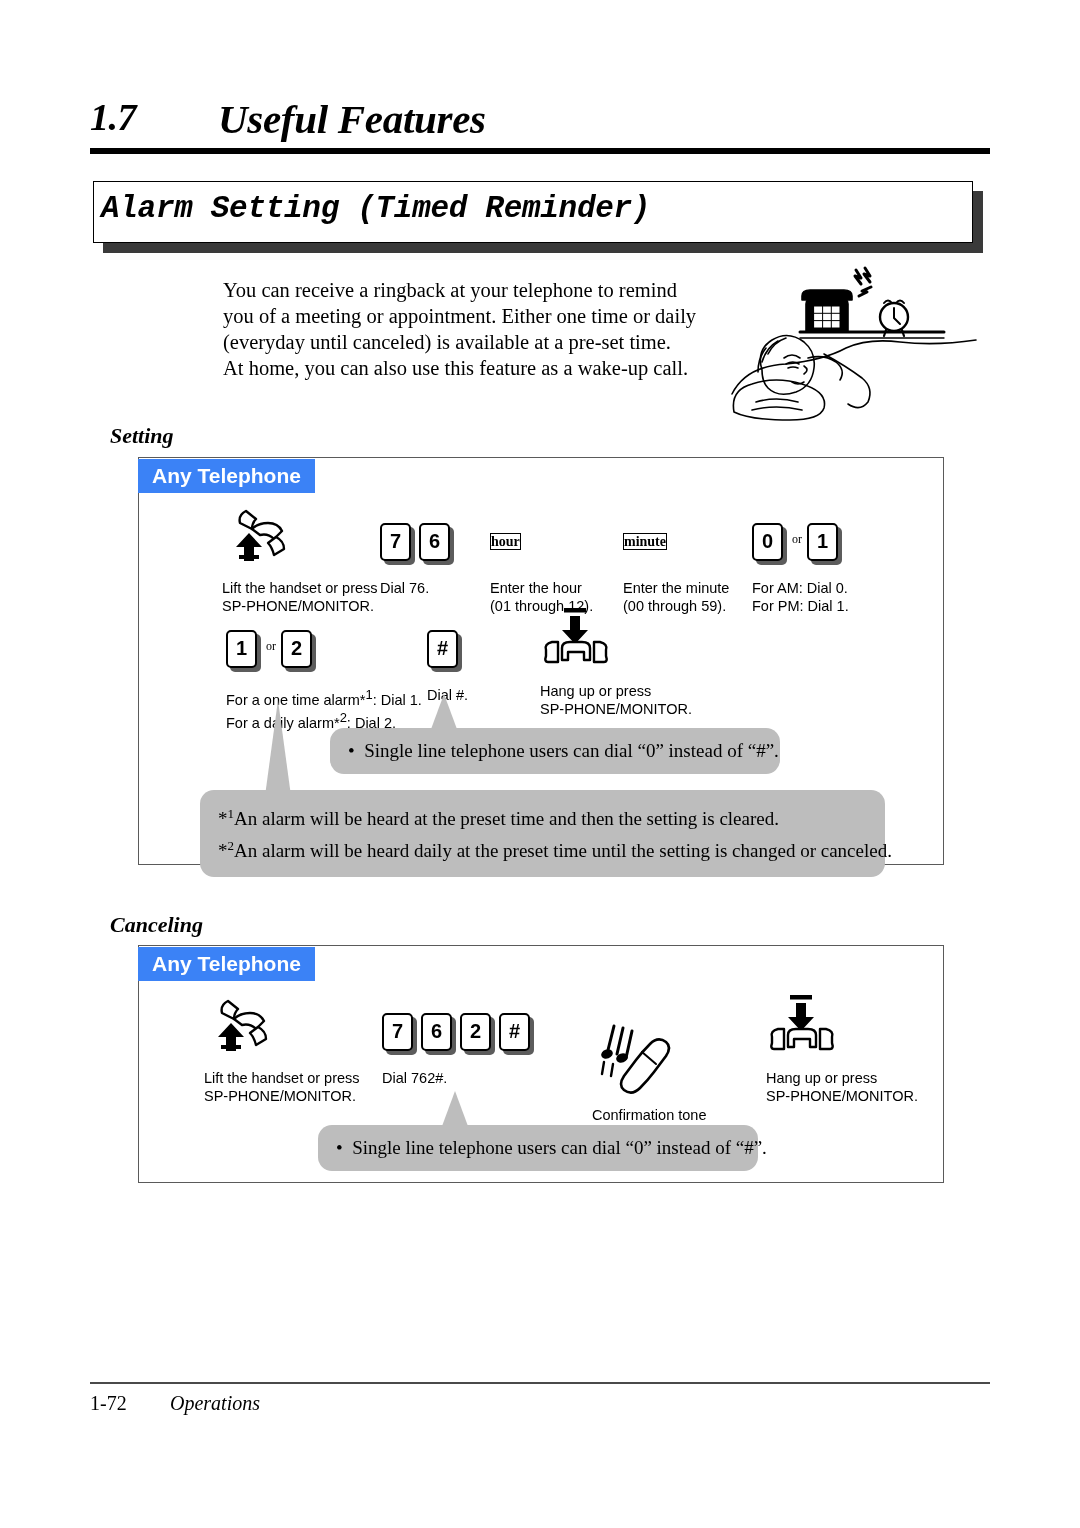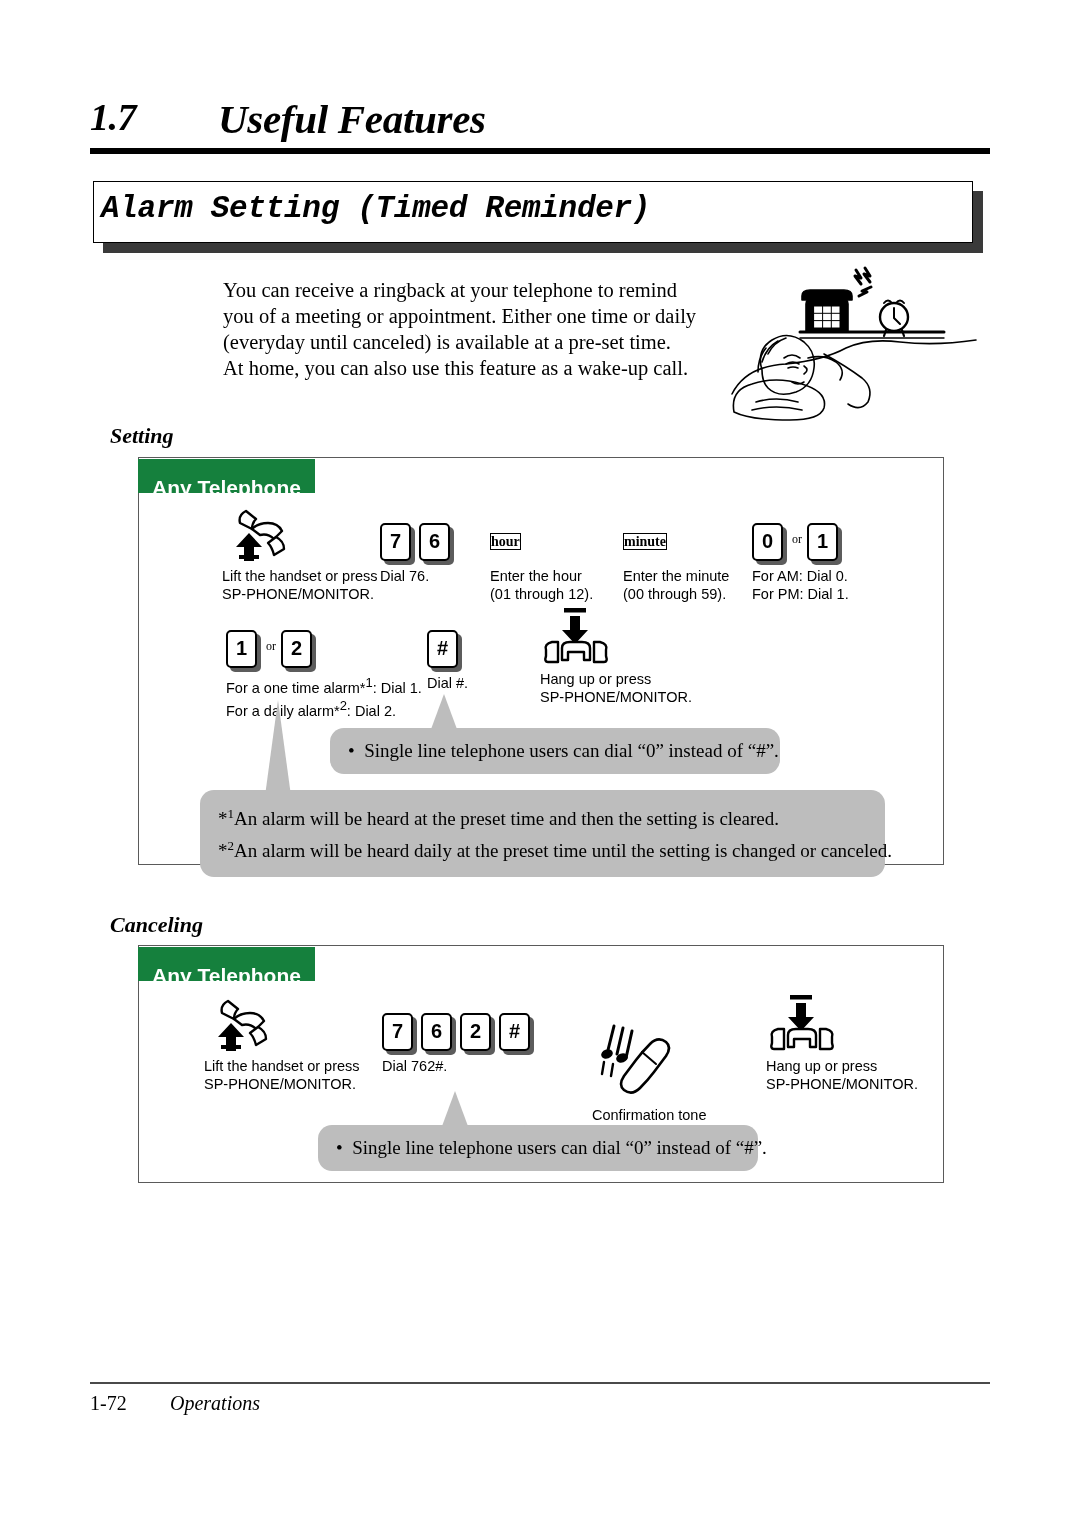--- a/index.html
+++ b/index.html
@@ -121,28 +121,28 @@
     position: absolute;
     border: 1.5px solid #5a5a5a;
     background: #ffffff;
     box-sizing: border-box;
   }
   #box-setting   { left: 138px; top: 457px;  width: 806px; height: 408px; }
   #box-canceling { left: 138px; top: 945px;  width: 806px; height: 238px; }
 
   .phone-tab {
     position: absolute;
-    background: #15803d;
+    background: #3b82f6;
     color: #ffffff;
     font-family: "Liberation Sans", sans-serif;
     font-weight: bold;
     font-size: 21px;
     line-height: 34px;
     height: 34px;
-    padding: 12px 14px 0 14px;
+    padding: 0 14px 0 14px;
     white-space: nowrap;
     box-sizing: border-box;
   }
   #tab-setting   { left: 138px; top: 459px; }
   #tab-canceling { left: 138px; top: 947px; }
 
   
   .step {
     position: absolute;
   }
@@ -151,21 +151,21 @@
     height: 58px;
     display: flex;
     align-items: flex-end;
   }
   .step-caption {
     font-family: "Liberation Sans", sans-serif;
     font-size: 14.5px;
     line-height: 18px;
     color: #000000;
     white-space: nowrap;
-    margin-top: 4px;
+    margin-top: 16px;
   }
 
   
   .key {
     position: relative;
     width: 33px;
     height: 40px;
     margin-right: 6px;
     display: inline-block;
     vertical-align: bottom;

